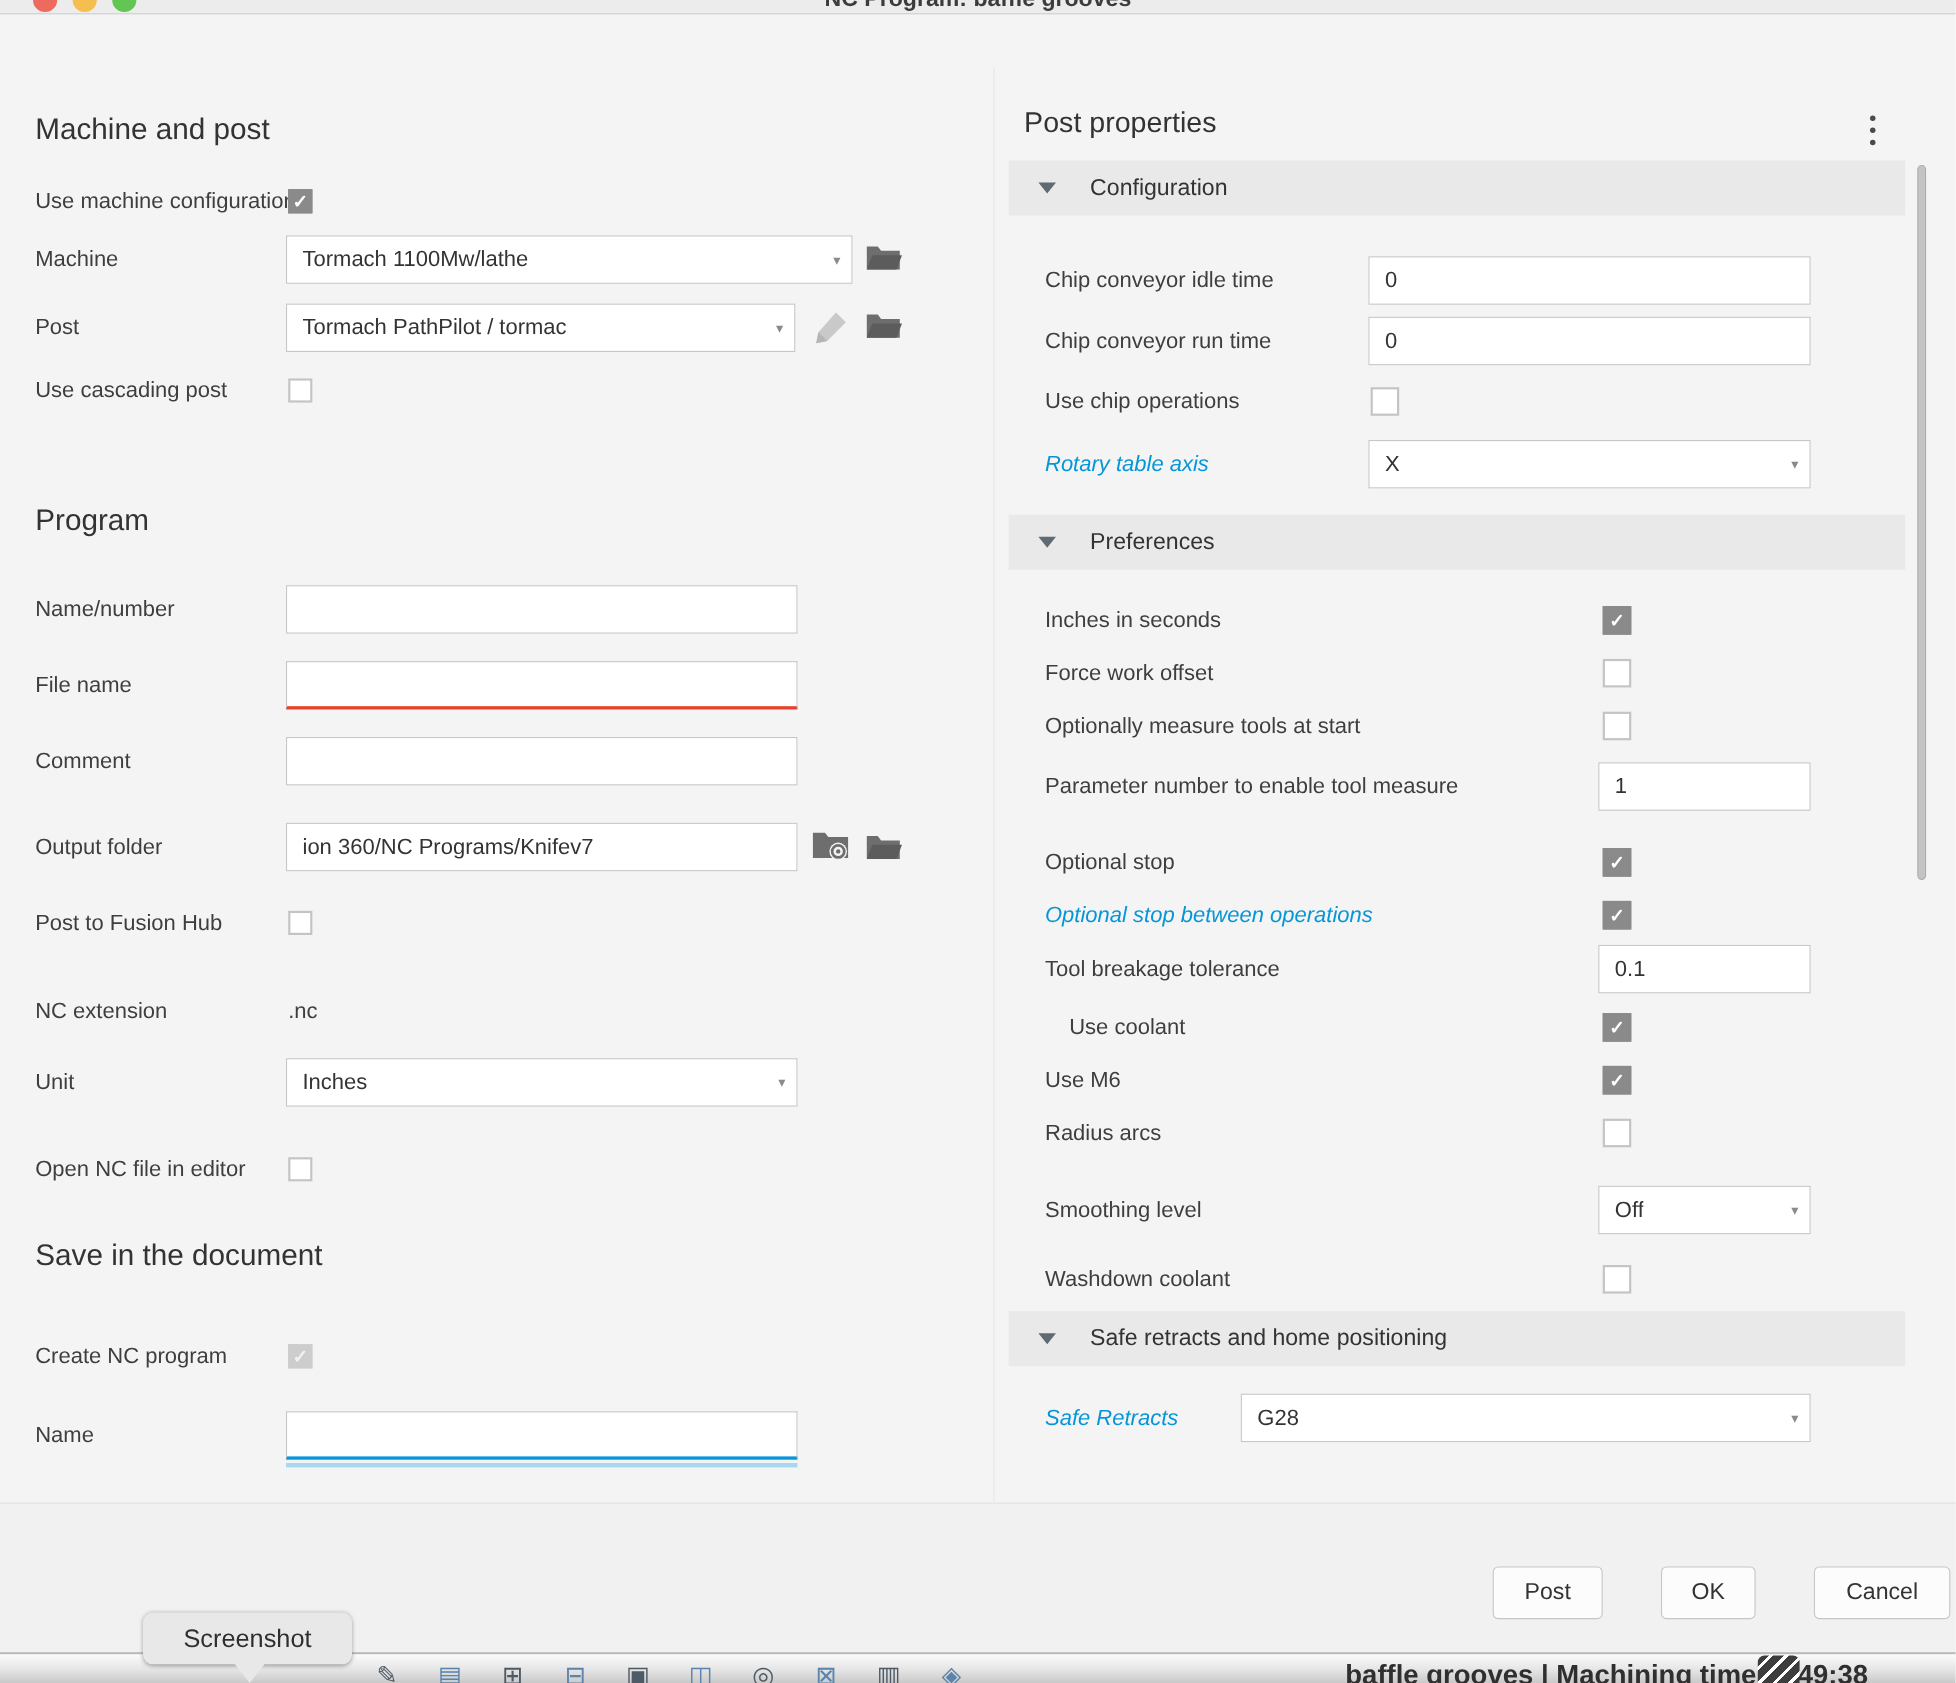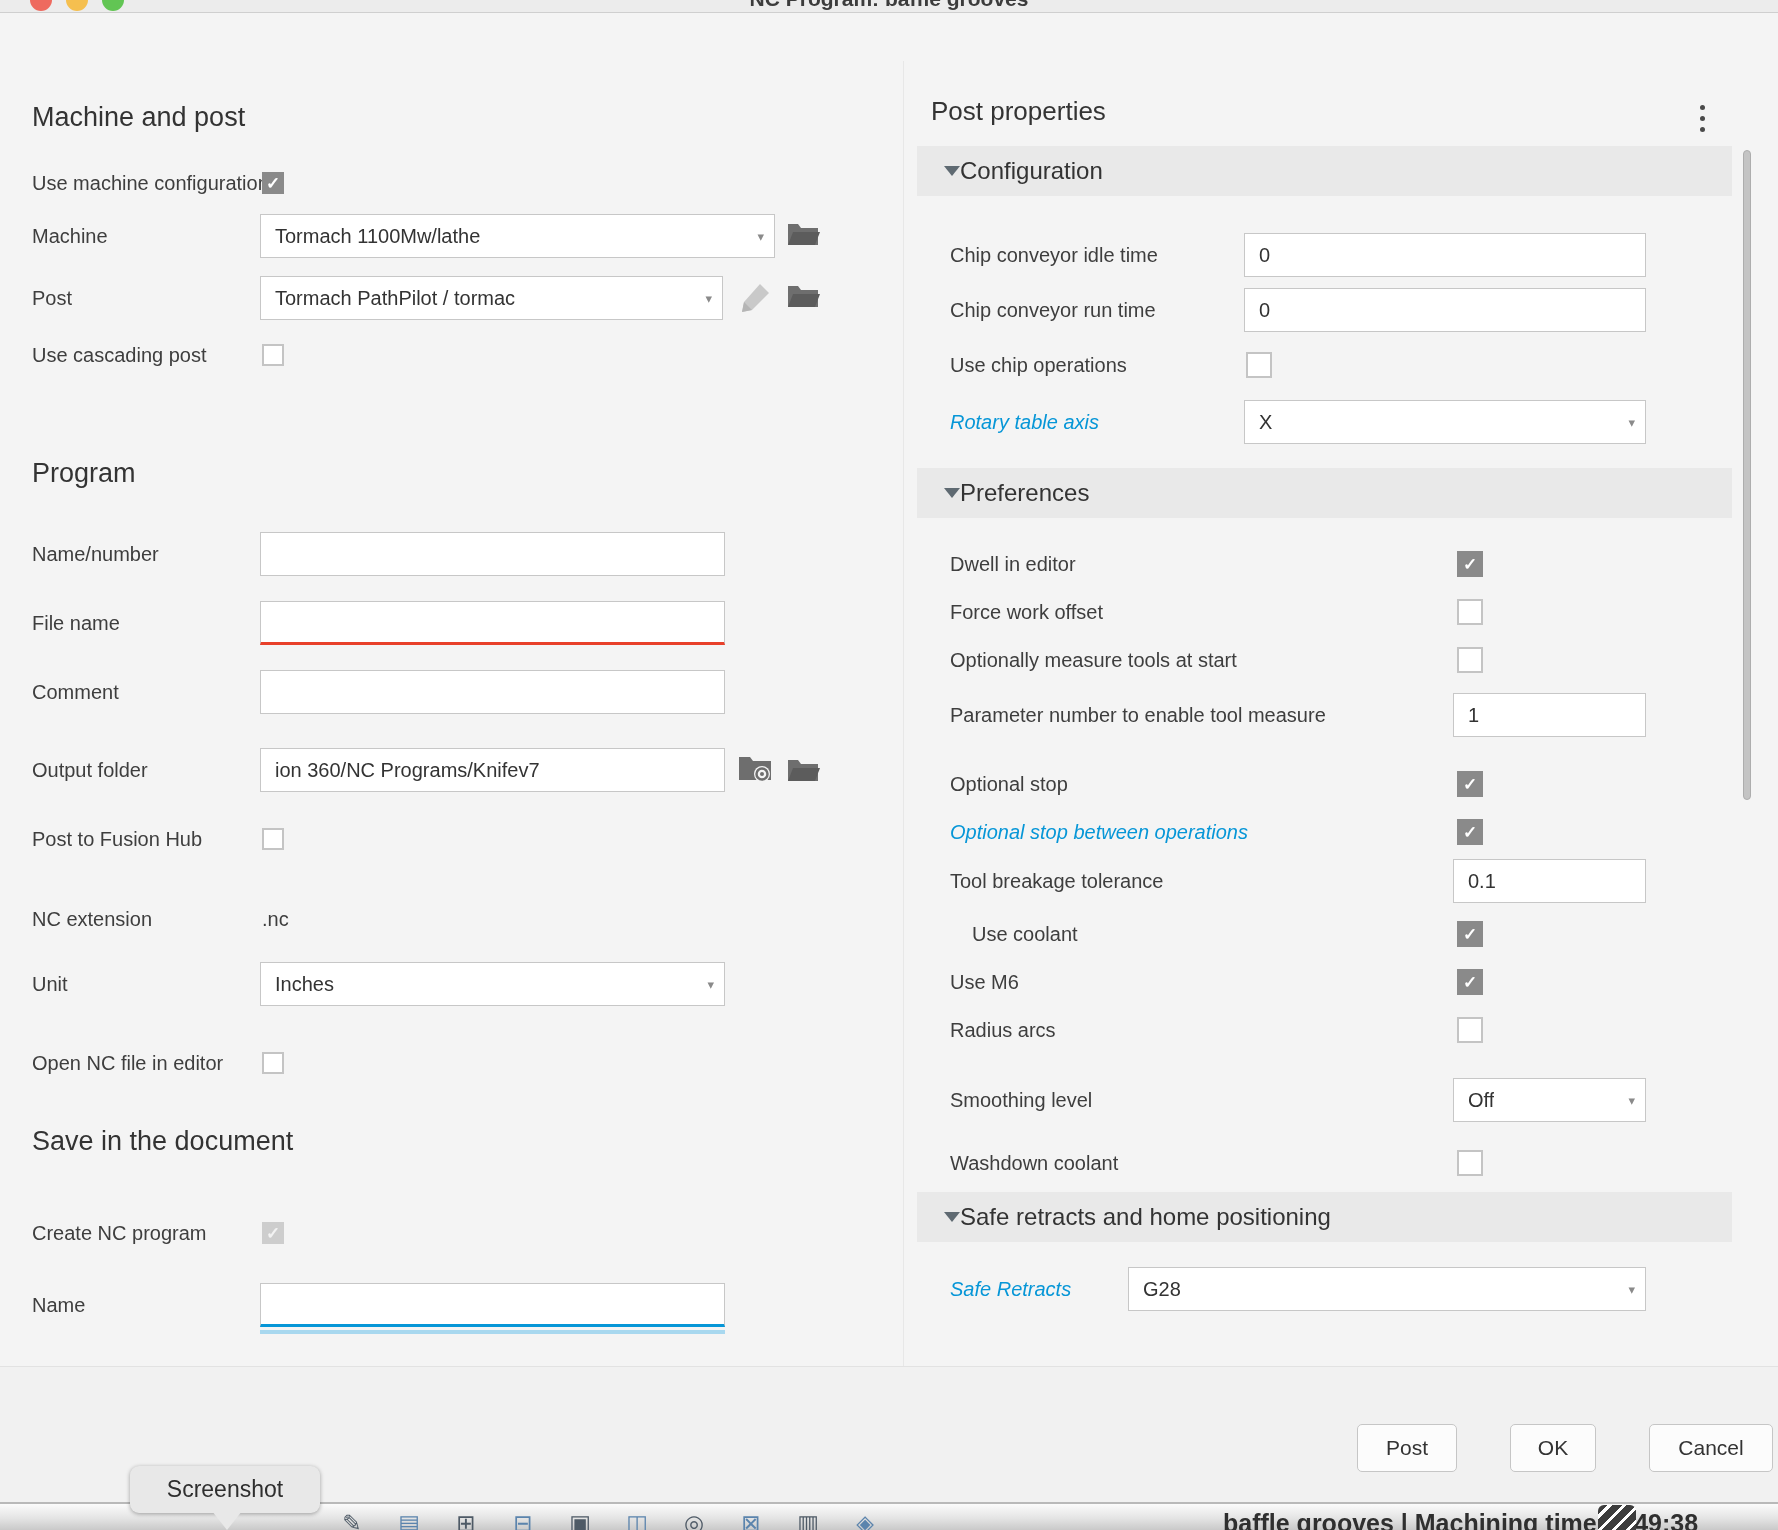--- a/index.html
+++ b/index.html
@@ -40,21 +40,21 @@
   .cb.lg{width:26px;height:26px;}
   .cb.on{background:#8a8a8a;border-color:#8a8a8a;}
   .cb.on::after{content:"✓";position:absolute;left:0;top:0;right:0;bottom:0;display:flex;
                 align-items:center;justify-content:center;color:#fff;font-size:17px;font-weight:700;}
   .cb.dis{background:#cdcdcd;border-color:#cdcdcd;}
   .cb.dis::after{color:#f2f2f2;}
   .band{position:absolute;left:917px;width:815px;height:50px;background:#e9e9e9;
         display:flex;align-items:center;}
   .tri{margin-left:27px;width:0;height:0;border-left:8px solid transparent;
        border-right:8px solid transparent;border-top:10px solid #5f6a72;}
-  .btitle{font-size:24px;color:#333;}
+  .btitle{margin-left:31px;font-size:21px;color:#333;}
   .dot{width:5px;height:5px;border-radius:50%;background:#4a4a4a;margin:3px 0;}
   
   .footer{position:absolute;left:0;top:1366px;width:1778px;height:137px;background:#f1f1f1;
           border-top:1px solid #e2e2e2;}
   .btn{position:absolute;top:57px;height:48px;background:#fcfcfc;border:1px solid #c6c6c6;
        border-radius:5px;display:flex;align-items:center;justify-content:center;
        font-size:21px;color:#333;box-sizing:border-box;}
   .dialog-edge{position:absolute;left:0;top:1502px;width:1778px;height:2px;background:#b9b9b9;}
   .dock{position:absolute;left:0;top:1504px;width:1778px;height:26px;
         background:linear-gradient(180deg,#fbfbfb 0%,#e4e4e4 55%,#c9c9c9 100%);}
@@ -195,21 +195,21 @@
   <div class="dd" style="left:1244px;top:400px;width:402px">
     <span class="ddval">X</span>
     <span class="caret">▾</span>
   </div>
 
   <div class="band" style="top:468px">
     <span class="tri"></span>
     <span class="btitle">Preferences</span>
   </div>
 
-  <div class="lbl" style="left:950px;top:552px">Dwell in editor</div>
+  <div class="lbl" style="left:950px;top:552px">Inches in seconds</div>
   <div class="cb lg on" style="left:1457px;top:551px"></div>
 
   <div class="lbl" style="left:950px;top:600px">Force work offset</div>
   <div class="cb lg" style="left:1457px;top:599px"></div>
 
   <div class="lbl" style="left:950px;top:648px">Optionally measure tools at start</div>
   <div class="cb lg" style="left:1457px;top:647px"></div>
 
   <div class="lbl" style="left:950px;top:703px">Parameter number to enable tool measure</div>
   <input class="inp" style="left: 1453px; top: 693px; width: 193px;" value="1">

